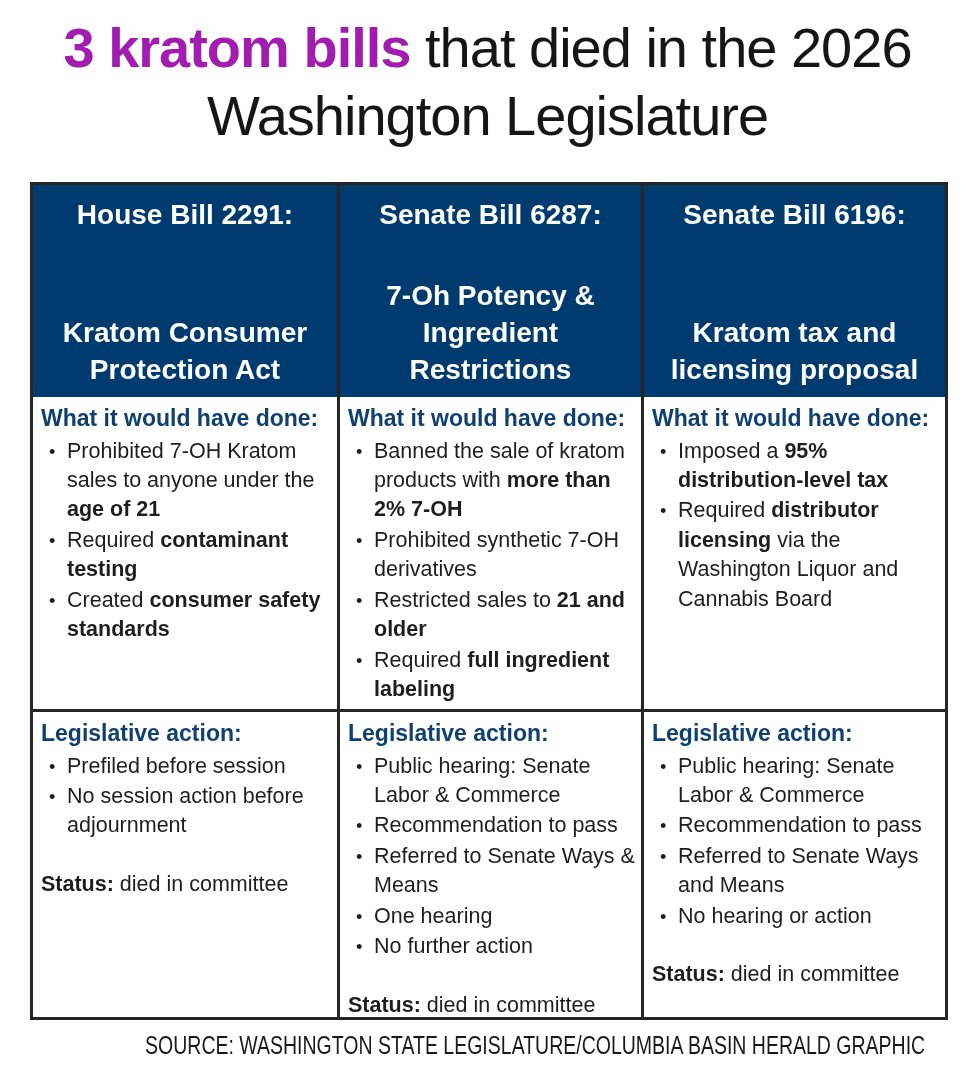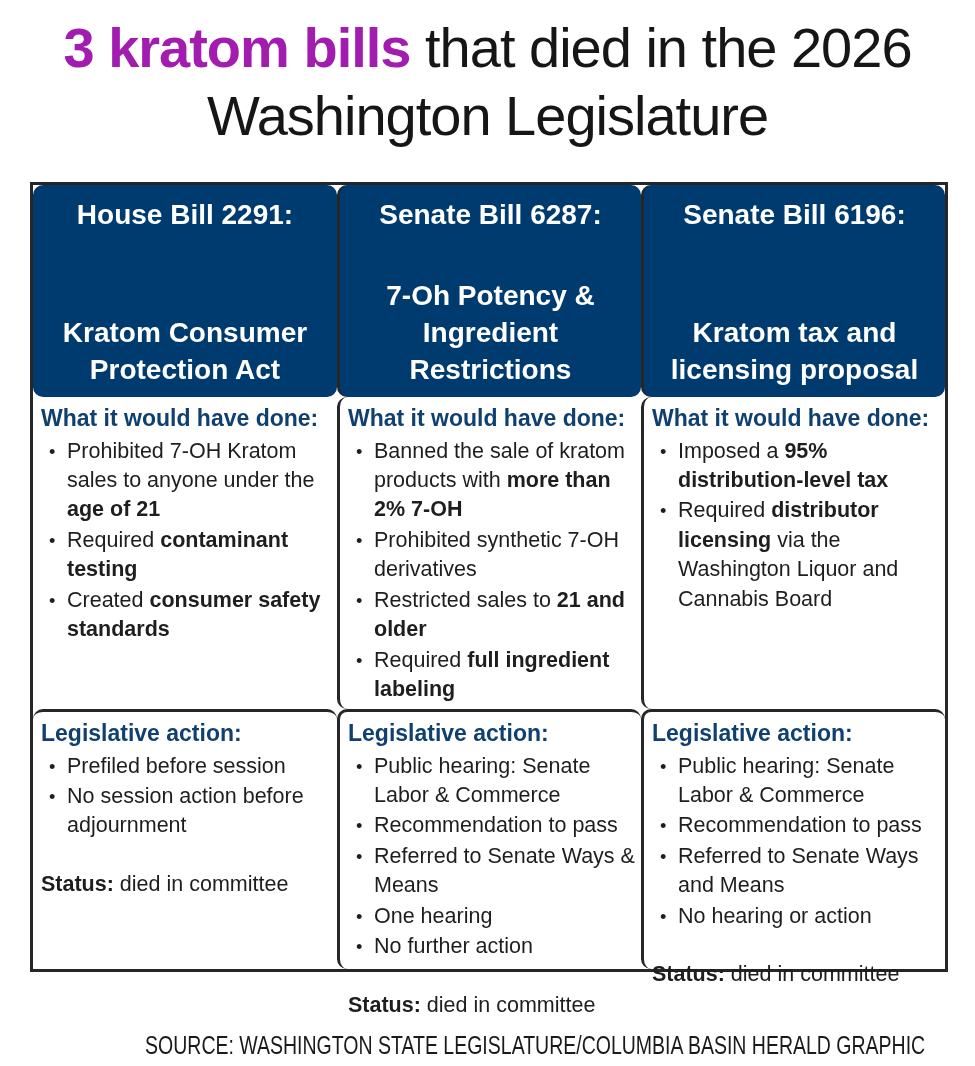--- a/index.html
+++ b/index.html
@@ -13,30 +13,30 @@
     text-align:center;font-size:56px;line-height:1.22;font-weight:400;
     letter-spacing:-1px;color:#161616;margin:0;
   }
   .title .accent{font-weight:700;color:#a21caf;}
   .bill-table{
     position:absolute;left:30px;top:182px;width:912px;
     border:3px solid #262626;
     display:grid;grid-template-columns:1fr 1fr 1fr;
     background:#ffffff;
   }
-  .cell{box-sizing:border-box;border-radius:10px;}
+  .cell{box-sizing:border-box;}
   .cell.c1,.cell.c2{border-left:3px solid #262626;}
   .cell.header{
     height:212px;background:#003b70;color:#ffffff;
     display:flex;flex-direction:column;justify-content:space-between;
     align-items:center;text-align:center;
     padding:12px 6px 8px;font-weight:700;font-size:28px;line-height:1.32;
   }
   .cell.done{height:312px;}
-  .cell.action{height:260px;border-top:3px solid #262626;}
+  .cell.action{height:308px;border-top:3px solid #262626;}
   .cell.done,.cell.action{
     padding:5px 6px 4px 8px;font-size:21.5px;line-height:1.37;
   }
   .section-label{
     font-weight:700;color:#10406f;font-size:23px;margin:1px 0 2px;
   }
   ul.bullets{list-style:none;margin:0;padding:0;}
   ul.bullets li{position:relative;padding-left:26px;margin:0 0 1px;}
   ul.bullets li::before{
     content:"\2022";position:absolute;left:8px;top:0;font-size:0.85em;line-height:1.6;

